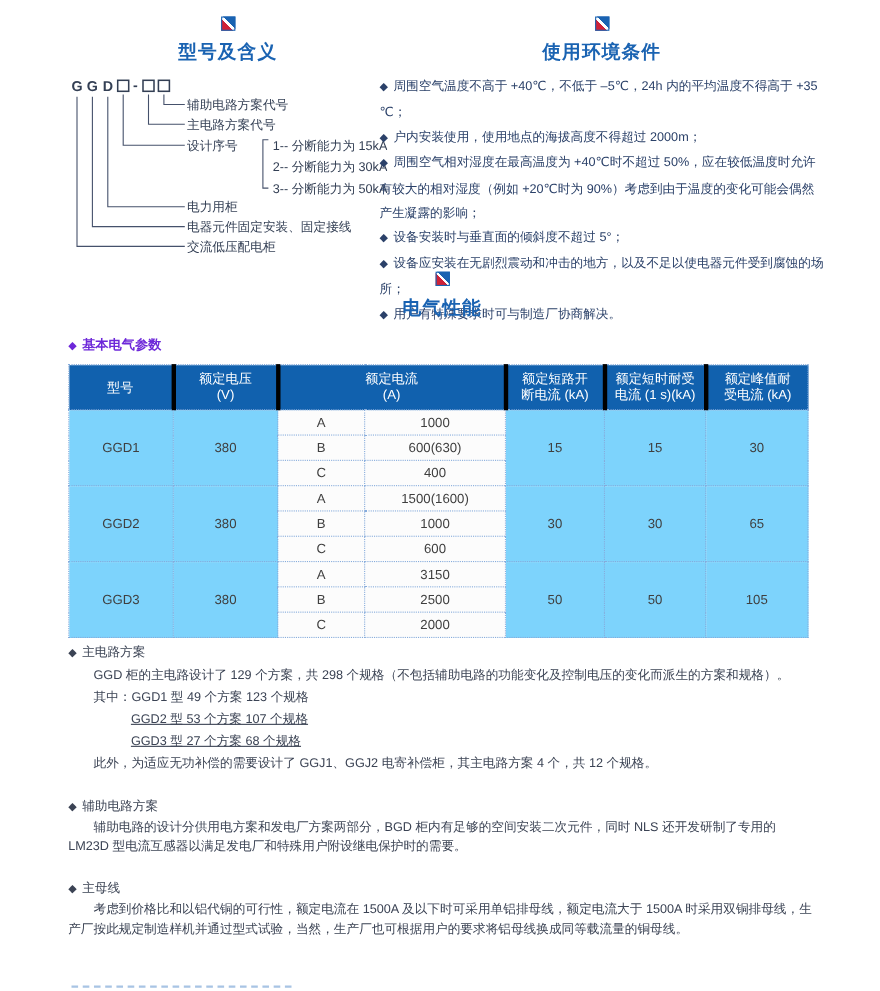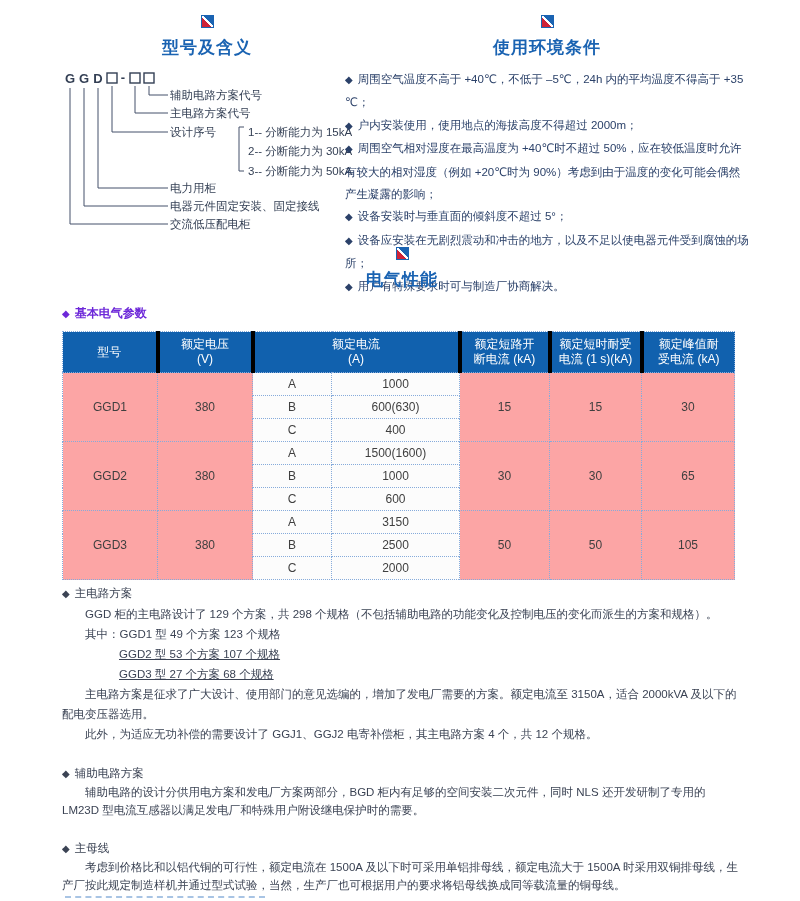--- a/index.html
+++ b/index.html
@@ -25,21 +25,21 @@
   .elec-sec { position:absolute; left:62px; top:247px; width:680px; }
   .sub-title { margin-top:14px; font-size:12px; font-weight:bold; color:#6d28d9; }
 
   table.params { margin-top:9px; border-collapse:collapse; width:672px; table-layout:fixed;
                  font-size:12px; color:#3f3f3f; border:1px dotted #86abdb; }
   table.params th { background:#1161ae; color:#ffffff; font-weight:normal; font-size:12px;
                     height:41px; padding:2px; border-left:4px solid #000000; }
   table.params th:first-child { border-left:none; }
   .hl { display:block; line-height:15px; }
   table.params td { border:1px dotted #86abdb; text-align:center; height:23px; padding:0 2px;
-                    background:#fca5a5; }
+                    background:#7dd3fc; }
   table.params td.cw { background:#fcfcfc; }
   .col-model{width:95px}.col-volt{width:95px}.col-abc{width:79px}.col-amp{width:128px}
   .col-brk{width:90px}.col-wst{width:92px}.col-pk{width:93px}
 
   .text-sec { position:absolute; left:62px; top:577px; width:680px; }
   .text-sec p { margin:0; font-size:11.5px; color:#3b4354; }
   .blk-main p { line-height:20px; }
   .blk p { line-height:18px; }
   .blk-title { margin:0; padding-top:6px; font-size:12px; font-weight:normal; color:#31405e; line-height:20px; }
   .blk-title.gap { margin-top:14px; }
@@ -200,21 +200,20 @@
     </table>
   </div>
 
   <div class="text-sec">
     <div class="blk-main">
       <p class="blk-title"><span class="bullet">◆</span><span>主电路方案</span></p>
       <p class="ind">GGD 柜的主电路设计了 129 个方案，共 298 个规格（不包括辅助电路的功能变化及控制电压的变化而派生的方案和规格）。</p>
       <p class="ind">其中：GGD1 型 49 个方案 123 个规格</p>
       <p class="ind2">GGD2 型 53 个方案 107 个规格</p>
       <p class="ind2">GGD3 型 27 个方案 68 个规格</p>
-      <p class="ind">主电路方案是征求了广大设计、使用部门的意见选编的，增加了发电厂需要的方案。额定电流至 3150A，适合 2000kVA 及以下的配电变压器选用。</p>
       <p class="ind">此外，为适应无功补偿的需要设计了 GGJ1、GGJ2 电寄补偿柜，其主电路方案 4 个，共 12 个规格。</p>
     </div>
 
     <div class="blk">
       <p class="blk-title gap"><span class="bullet">◆</span><span>辅助电路方案</span></p>
       <p class="ind">辅助电路的设计分供用电方案和发电厂方案两部分，BGD 柜内有足够的空间安装二次元件，同时 NLS 还开发研制了专用的 LM23D 型电流互感器以满足发电厂和特殊用户附设继电保护时的需要。</p>
     </div>
 
     <div class="blk">
       <p class="blk-title gap"><span class="bullet">◆</span><span>主母线</span></p>

